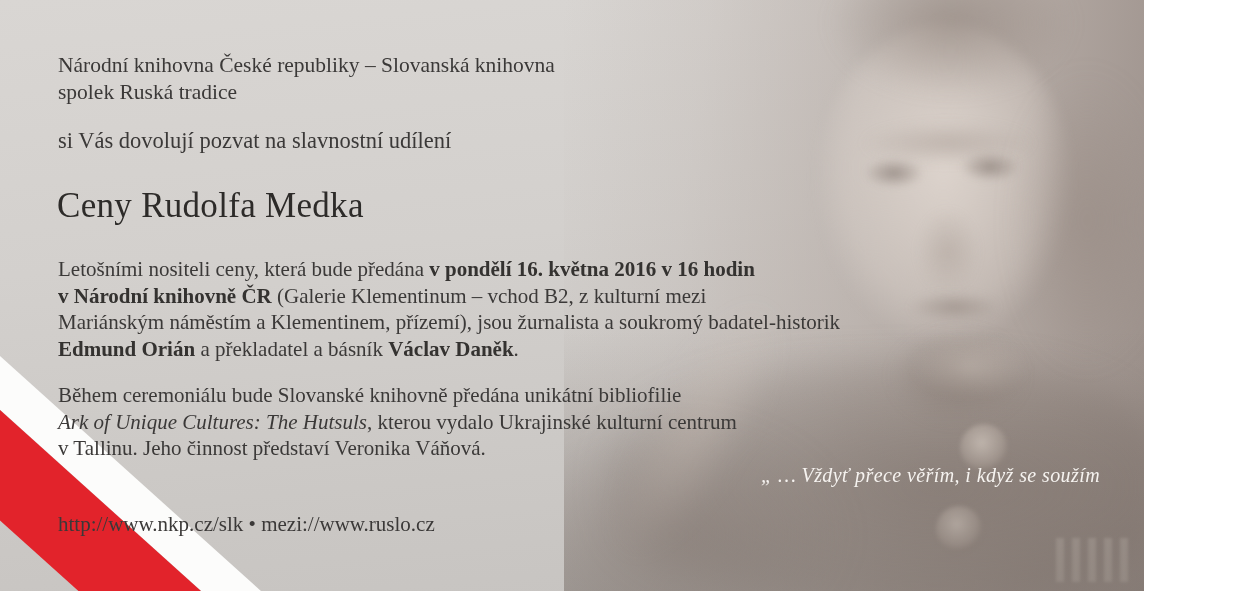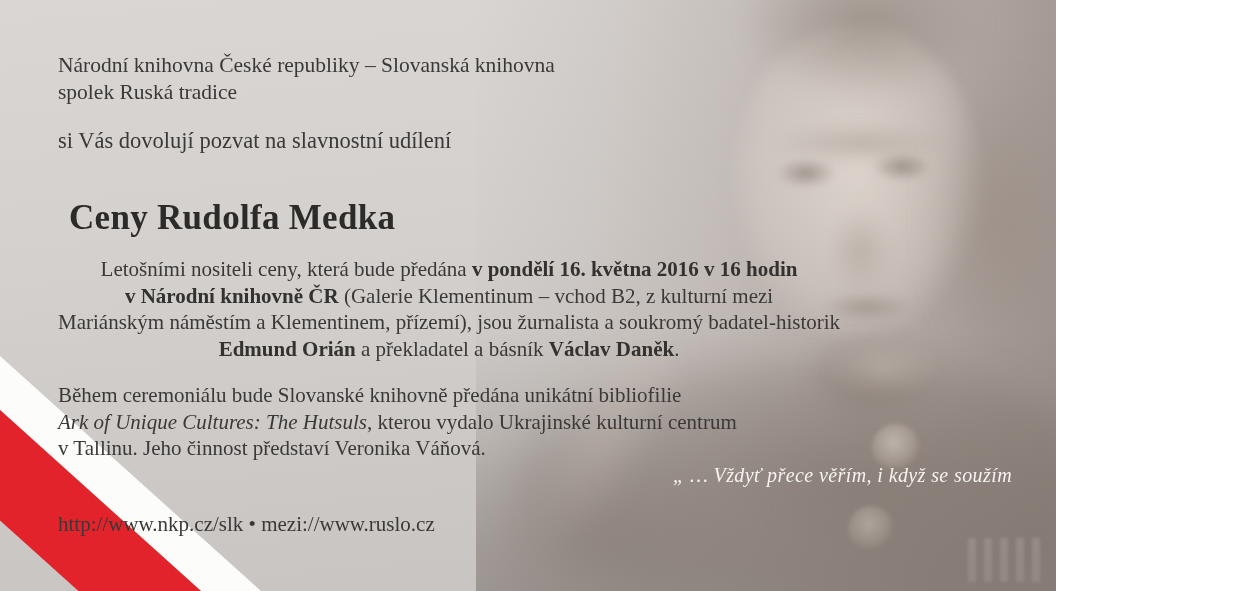--- a/index.html
+++ b/index.html
@@ -1,18 +1,18 @@
 <!DOCTYPE html>
 <html><head>
 <meta charset="utf-8">
 <style>
   html,body{margin:0;padding:0;}
   .card{
     position:relative;
-    width:1056px;height:591px;
+    width:1144px;height:591px;
     overflow:hidden;
     background:linear-gradient(175deg,#d9d6d3 0%,#d3d0cd 40%,#cbc8c5 75%,#c6c3c0 100%);
     font-family:"Liberation Serif","DejaVu Serif",serif;
   }
 
   
   .photo{position:absolute;top:0;right:0;width:580px;height:591px;overflow:hidden;z-index:1;}
   .photo div{position:absolute;}
   .ph-base{inset:0;background:linear-gradient(97deg,rgba(176,163,156,0) 0%,rgba(176,163,156,0.18) 22%,rgba(172,159,152,0.45) 45%,rgba(165,152,145,0.72) 72%,rgba(150,138,132,0.92) 100%);}
   .ph-bottomdark{left:0;bottom:0;width:100%;height:260px;background:linear-gradient(to bottom,rgba(110,99,93,0) 0%,rgba(110,99,93,0.28) 70%,rgba(104,94,88,0.4) 100%);}
@@ -36,23 +36,23 @@
   
   .ribbon{position:absolute;inset:0;overflow:hidden;z-index:2;}
   .stripe{position:absolute;left:-120px;width:1100px;transform-origin:0 0;transform:rotate(42deg);}
   .stripe-white{top:248px;height:40px;}
   .stripe-red{top:302px;height:82px;}
 
   
   .layer-text{position:absolute;inset:0;z-index:3;color:#3b3938;}
   .org{position:absolute;left:58px;top:52px;font-size:21.5px;line-height:27px;margin:0;}
   .invite{position:absolute;left:58px;top:128px;font-size:22.5px;margin:0;}
-  .title{position:absolute;left:57px;top:184px;font-size:35px;line-height:44px;font-weight:700;color:#2d2b29;margin:12px;letter-spacing:.3px;}
+  .title{position:absolute;left:57px;top:184px;font-size:35px;line-height:44px;font-weight:400;color:#2d2b29;margin:0;letter-spacing:.3px;}
   .para{position:absolute;left:58px;margin:0;font-size:21px;line-height:26.5px;white-space:nowrap;}
-  .p1{top:256px;text-align:center;}
+  .p1{top:256px;}
   .p2{top:382px;}
   .footer{top:484px;}
   .para strong{font-weight:700;color:#343230;}
   .para em{font-style:italic;}
 
   .quote{position:absolute;right:44px;top:462px;z-index:3;text-align:right;font-size:20px;line-height:27px;font-style:italic;color:#f6f3f0;margin:0;white-space:nowrap;letter-spacing:.4px;}
   .quote-attr{margin-top:5px;padding-right:10px;font-size:21px;}
 </style>
 </head>
 <body>

